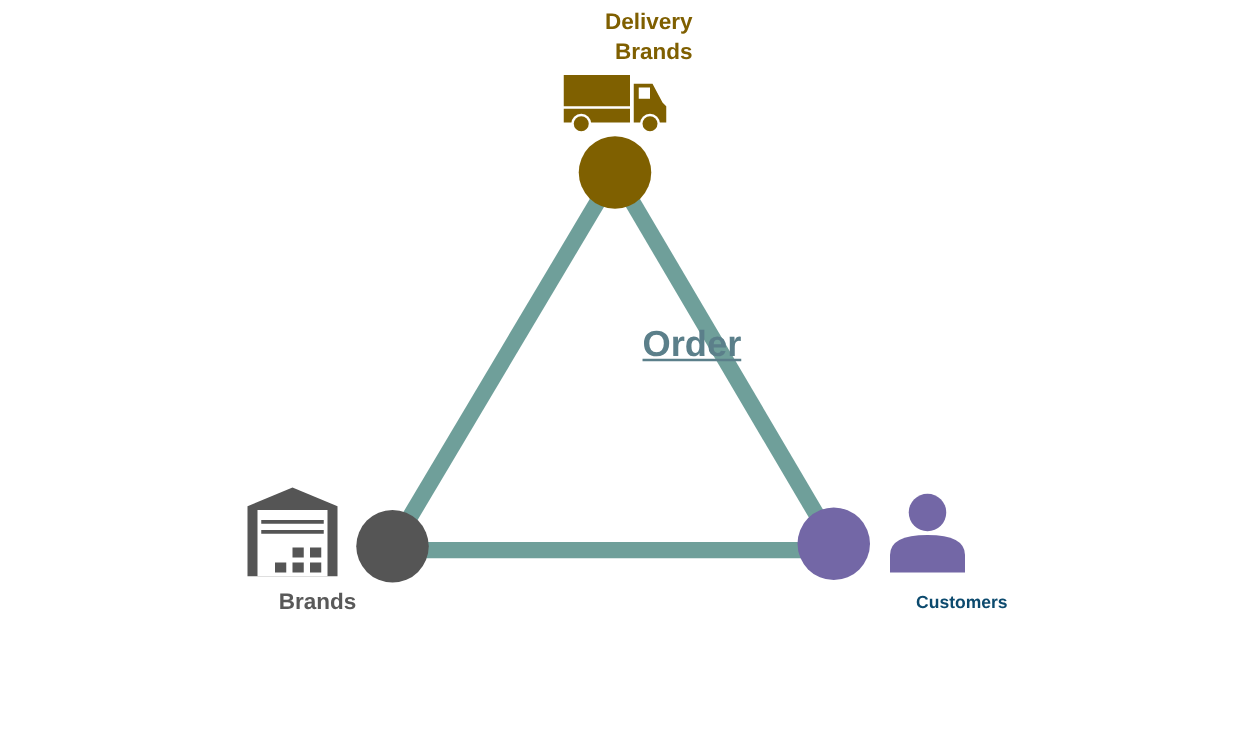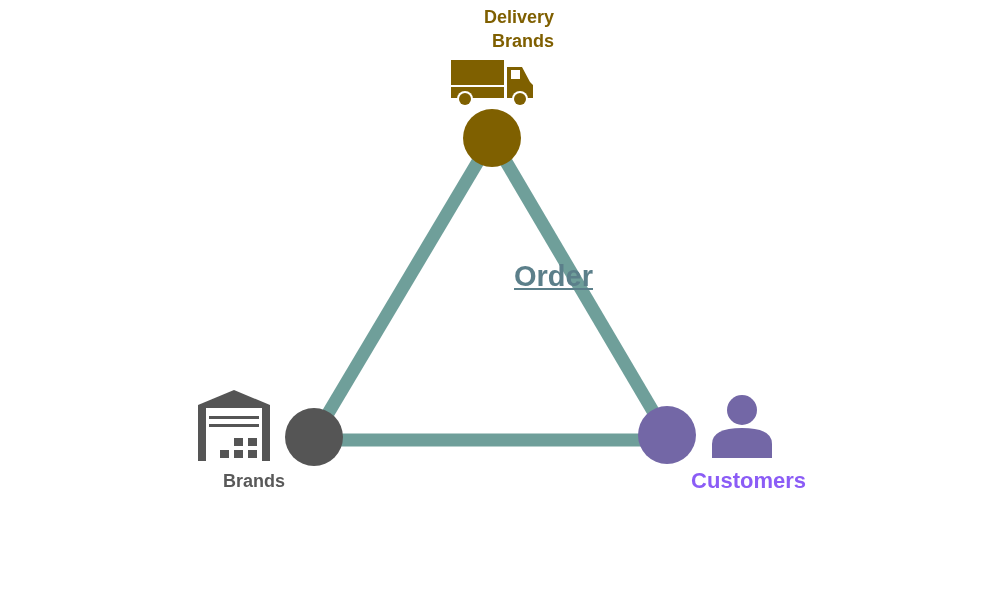--- a/index.html
+++ b/index.html
@@ -2,21 +2,21 @@
 <html><head>
   <meta charset="utf-8">
   <style>
     html, body { margin: 0; padding: 0; background: #ffffff; }
     body { width: 1003px; height: 600px; position: relative; overflow: hidden;
            font-family: "Liberation Sans", sans-serif; }
     svg.diagram { position: absolute; left: 0; top: 0; }
     .lbl { position: absolute; font-weight: bold; text-align: right; line-height: 24px; }
     .lbl-delivery { left: 420px; top: 5px; width: 134px; font-size: 18px; color: #7f5f00; }
     .lbl-brands { left: 185px; top: 469px; width: 100px; font-size: 18px; color: #595959; }
-    .lbl-customers { left: 676px; top: 469px; width: 130px; font-size: 22px; color: #8b5cf6; }
+    .lbl-customers { left: 676px; top: 469px; width: 130px; font-size: 14px; color: #0c4a6e; }
     .lbl-center { left: 393px; top: 258px; width: 200px; font-size: 29px; line-height: 36px; color: #5b7f8a; text-decoration: underline; }
   </style>
 </head>
 <body>
 
 <svg class="diagram" width="1003" height="600" viewBox="0 0 1003 600">
 
   <g stroke="#6f9f9a" stroke-width="13" stroke-linecap="butt" fill="none">
     <line x1="492" y1="138" x2="314" y2="437"></line>
     <line x1="492" y1="138" x2="667" y2="435"></line>

